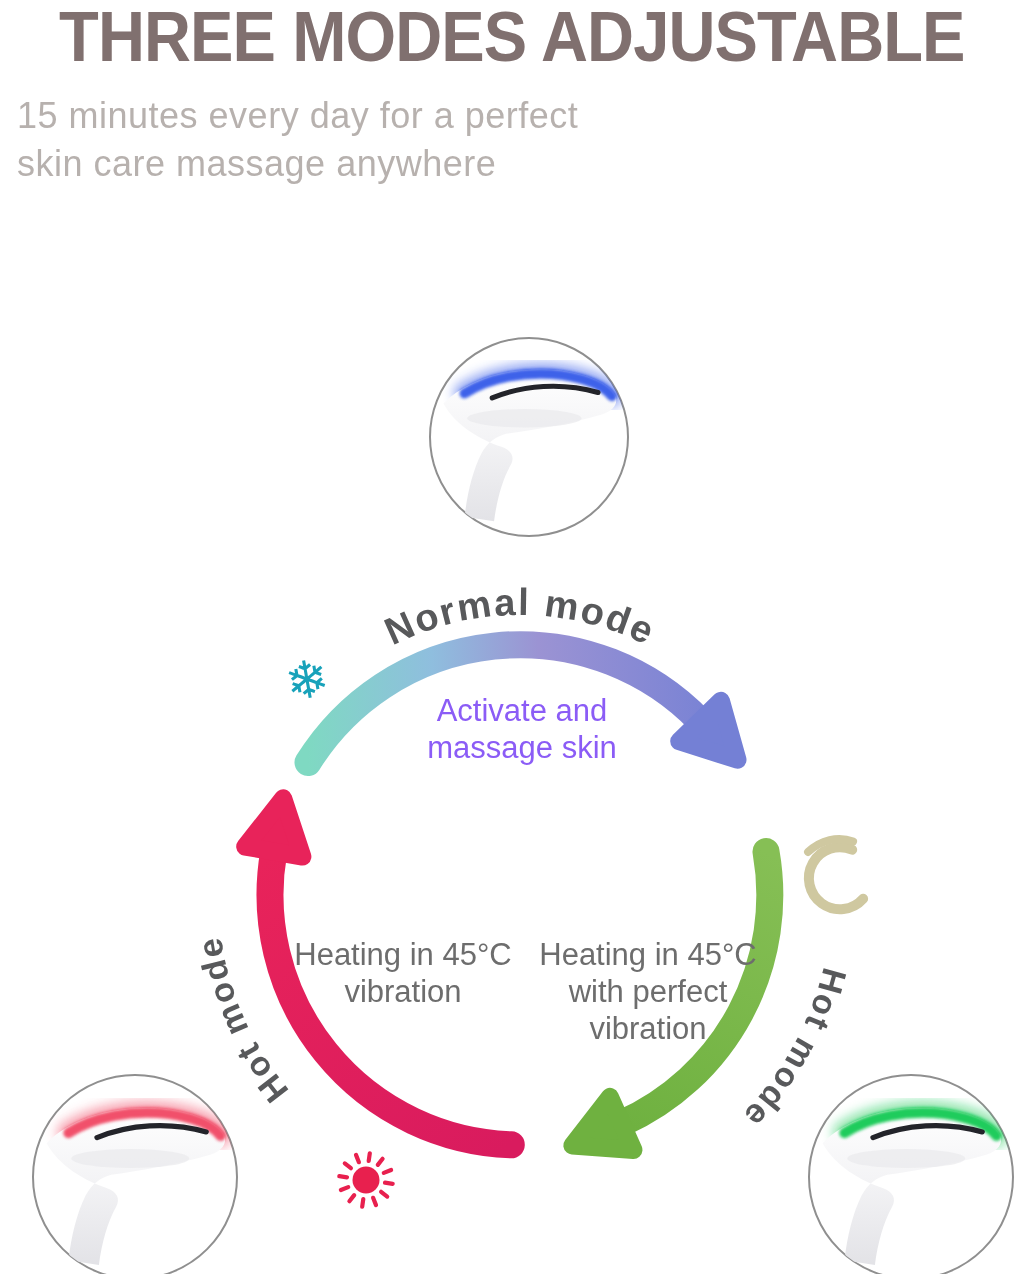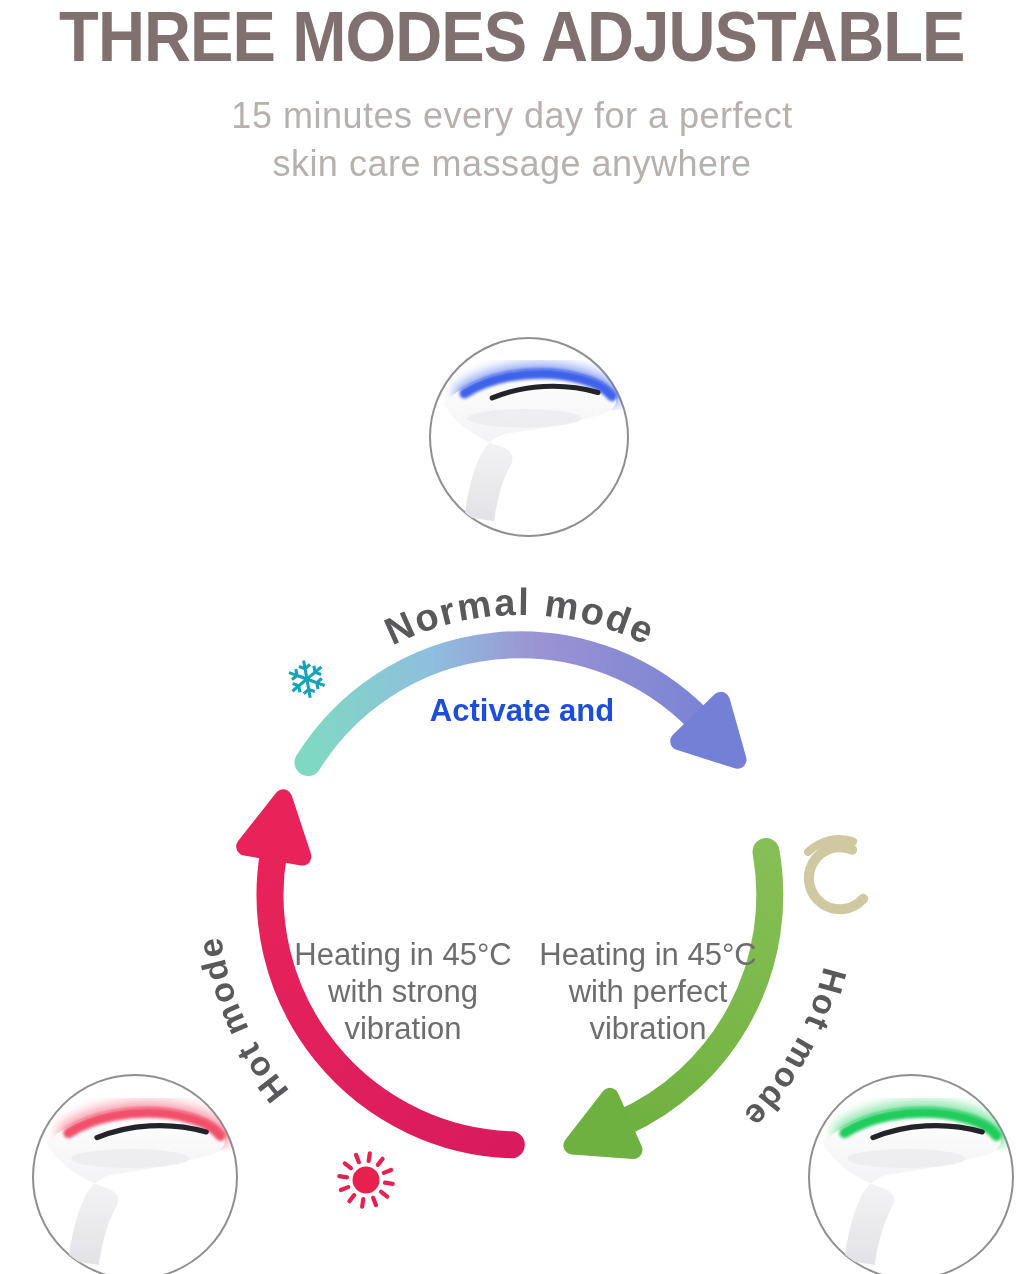--- a/index.html
+++ b/index.html
@@ -1,22 +1,22 @@
 <!DOCTYPE html>
 <html><head>
 <meta charset="utf-8">
 <style>
   html,body{margin:0;padding:0;background:#fff;}
   .page{position:relative;width:1024px;height:1274px;background:#ffffff;overflow:hidden;
         font-family:"Liberation Sans",sans-serif;}
   .title-wrap{position:absolute;top:2px;left:0;right:0;text-align:center;}
   .title{display:inline-block;margin:0;font-size:70px;font-weight:700;line-height:1.0;
          letter-spacing:-1px;white-space:nowrap;transform:scaleX(0.93);transform-origin:center top;}
-  .subtitle{position:absolute;top:92px;left:0;right:0;text-align:center;
-            font-size:36px;font-weight:400;line-height:48px;letter-spacing:0.5px;}
+  .subtitle{position:absolute;top:92px;left:0;right:0;
+            font-size:36px;font-weight:400;line-height:48px;letter-spacing:0.5px;padding-left:17px;}
   .diagram-svg{position:absolute;left:0;top:0;width:1024px;height:1274px;}
   .desc{position:absolute;width:320px;text-align:center;font-size:31px;line-height:37px;}
   .desc-normal{left:362px;top:692px;}
   .desc-left{left:243px;top:936px;}
   .desc-right{left:488px;top:936px;}
   .curved-label{font-family:"Liberation Sans",sans-serif;font-weight:700;letter-spacing:2px;}
   .curved-label-top{font-size:38px;}
   .curved-label-side{font-size:34px;}
 </style>
 </head>
@@ -151,27 +151,27 @@
     </g>
 
     <g>
       <circle cx="911" cy="1177" r="102" fill="#ffffff" stroke-width="2" style="stroke: rgb(143, 143, 143);"></circle>
       <g clip-path="url(#clipBR)">
         <use href="#device" transform="translate(911,1149) scale(0.95)" style="--led: #0fc84f;"></use>
       </g>
     </g>
   </svg>
 
-  <div class="desc desc-normal" style="color: #1d4ed8; font-weight: bold;">
+  <div class="desc desc-normal" style="color: #8b5cf6;">
     <div>Activate and</div>
+    <div>massage skin</div>
   </div>
 
   <div class="desc desc-left" style="color: rgb(109, 109, 109);">
     <div>Heating in 45°C</div>
-    <div>with strong</div>
     <div>vibration</div>
   </div>
 
   <div class="desc desc-right" style="color: rgb(109, 109, 109);">
     <div>Heating in 45°C</div>
     <div>with perfect</div>
     <div>vibration</div>
   </div>
 
 </div>

